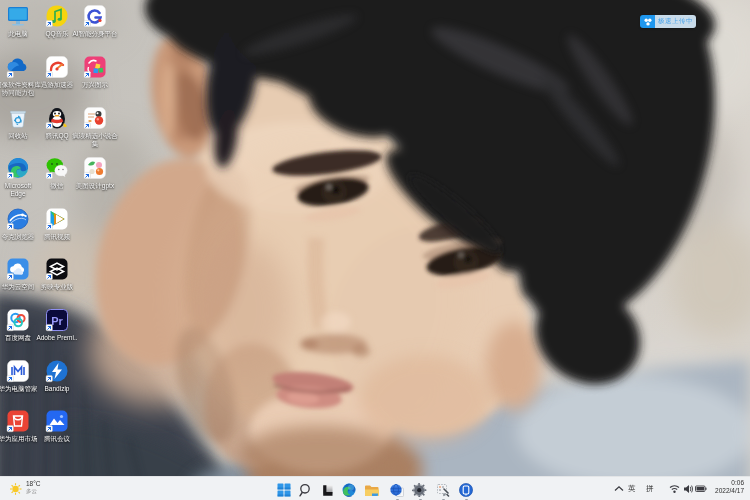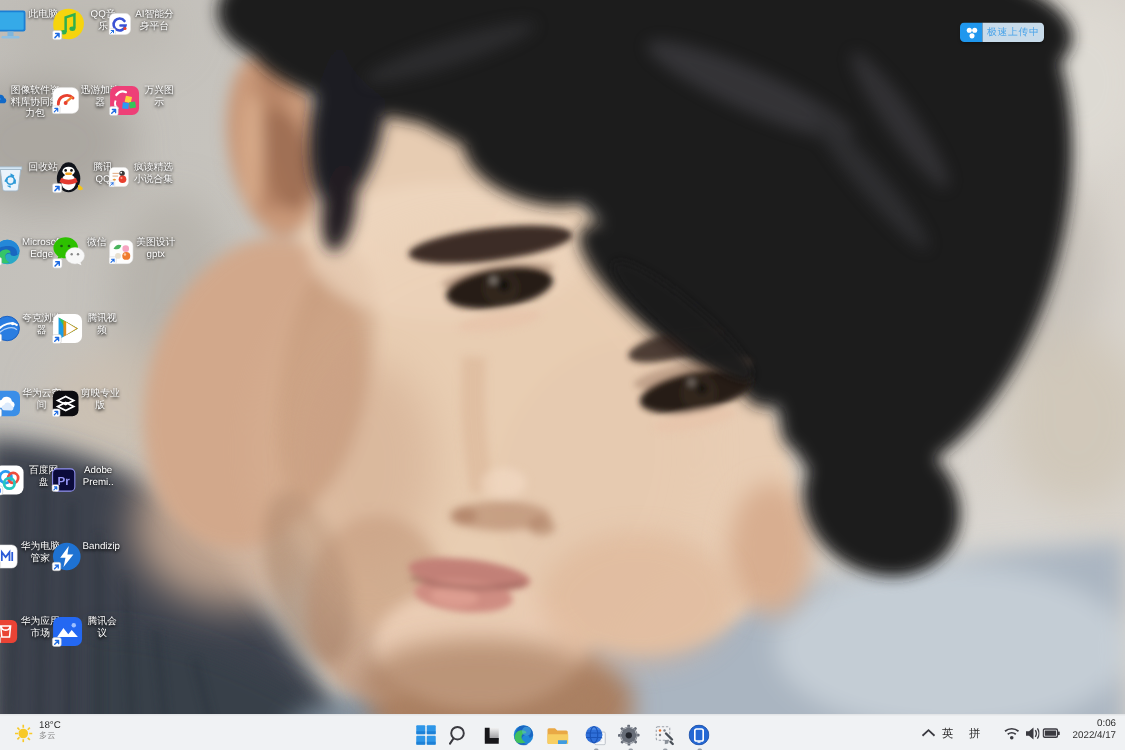--- a/index.html
+++ b/index.html
@@ -1,17 +1,17 @@
 <!DOCTYPE html>
 <html><head><meta charset="utf-8">
 <style>
 html,body{margin:0;padding:0;width:750px;height:500px;overflow:hidden;font-family:"Liberation Sans",sans-serif;}
 #stage{position:relative;width:750px;height:500px;background:#d4d1cc;}
 #wall{position:absolute;left:0;top:0;}
-.ic{position:absolute;width:46px;display:flex;flex-direction:row;align-items:flex-start;}
+.ic{position:absolute;width:46px;display:flex;flex-direction:column;align-items:center;}
 .ic svg{display:block;}
 .lb{margin-top:2px;font-size:6.5px;line-height:7.5px;color:#fff;text-align:center;text-shadow:0 1px 2px rgba(0,0,0,.8),0 0 2px rgba(0,0,0,.5);}
 #bar{position:absolute;left:0;top:476px;width:750px;height:24px;background:#f0f2f4;border-top:1px solid rgba(0,0,0,0.05);box-sizing:border-box;}
 .tb{position:absolute;}
 #clock{position:absolute;right:6px;top:2px;text-align:right;font-size:6.5px;line-height:8px;color:#2e2e2e;}
 .trayt{position:absolute;top:7px;font-size:7.5px;color:#2e2e2e;}
 #pill{position:absolute;left:640px;top:15px;width:56px;height:13px;border-radius:3px;overflow:hidden;display:flex;box-shadow:0 1px 2px rgba(0,0,0,.25);}
 #pill .l{width:15px;height:13px;background:#1f97ee;display:flex;align-items:center;justify-content:center;}
 #pill .r{flex:1;background:rgba(215,236,252,.92);display:flex;align-items:center;justify-content:center;font-size:6.5px;color:#4aa4ea;letter-spacing:0.5px;}
 .dot{position:absolute;top:497px;width:3px;height:2px;border-radius:1px;background:#9aa0a8;}

